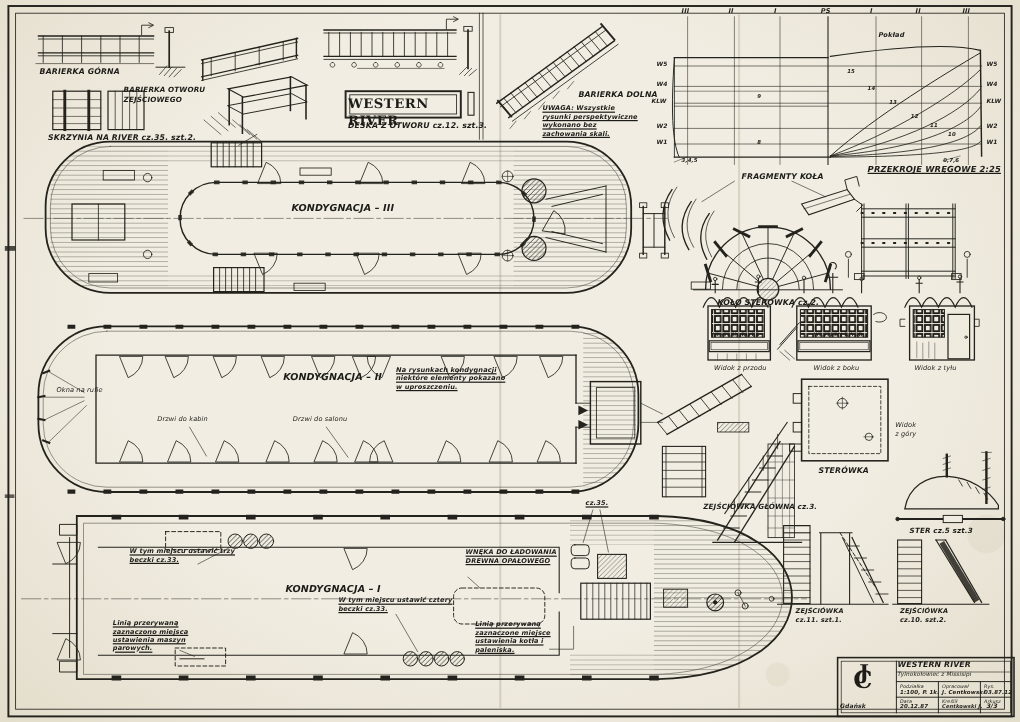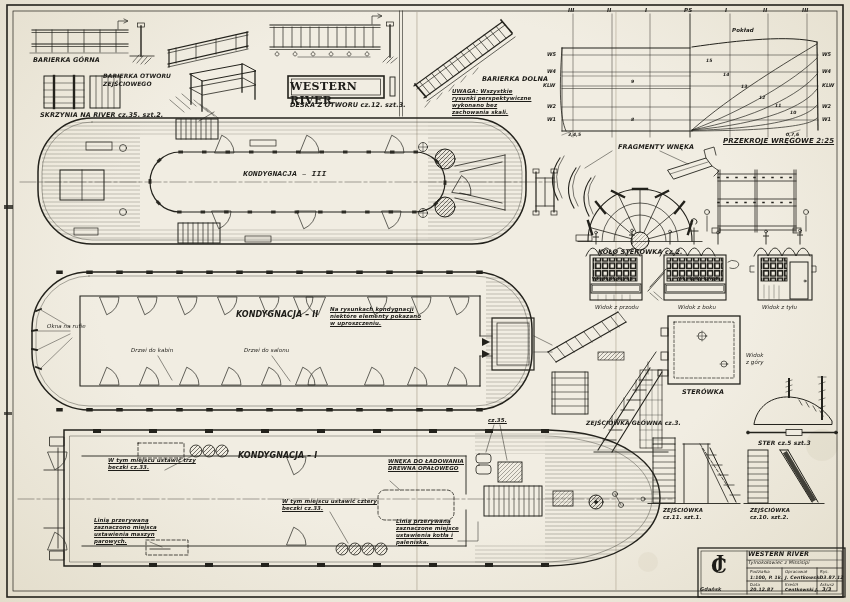--- a/index.html
+++ b/index.html
@@ -501,42 +501,42 @@
 <div class="lbl" style="left:631px;top:117px;font-size:4.5px;">8</div>
 <div class="lbl" style="left:706px;top:58px;font-size:4.5px;">15</div>
 <div class="lbl" style="left:723px;top:72px;font-size:4.5px;">14</div>
 <div class="lbl" style="left:741px;top:84px;font-size:4.5px;">13</div>
 <div class="lbl" style="left:759px;top:95px;font-size:4.5px;">12</div>
 <div class="l lbl" style="left:775px;top:103px;font-size:4.5px;">11</div>
 <div class="lbl" style="left:790px;top:110px;font-size:4.5px;">10</div>
 <div class="lbl" style="left:568px;top:132px;font-size:4.5px;">3,4,5</div>
 <div class="lbl" style="left:786px;top:132px;font-size:4.5px;">0,7,6</div>
 
-<div class="lbl" style="left:618px;top:143px;font-size:6.5px;">FRAGMENTY WNĘKA</div>
+<div class="lbl" style="left:618px;top:143px;font-size:6.5px;">FRAGMENTY KOŁA</div>
 <div class="lbl" style="left:598px;top:248px;font-size:6.5px;">KOŁO STERÓWKA  cz.2.</div>
 
 <div class="lbl c serif" style="left:592px;top:275.5px;width:48px;font-size:4px;font-weight:700;">WESTERN RIVER</div>
 <div class="lbl c serif" style="left:678px;top:275.5px;width:46px;font-size:4px;font-weight:700;">WESTERN RIVER</div>
 <div class="lbl" style="left:595px;top:304px;font-size:5.5px;font-weight:400;">Widok z przodu</div>
 <div class="lbl" style="left:678px;top:304px;font-size:5.5px;font-weight:400;">Widok z boku</div>
 <div class="lbl" style="left:762px;top:304px;font-size:5.5px;font-weight:400;">Widok z tyłu</div>
 <div class="lbl" style="left:682px;top:388px;font-size:6.5px;font-style:italic;">STERÓWKA</div>
 <div class="lbl" style="left:746px;top:352px;font-size:5.5px;font-weight:400;">Widok
 z góry</div>
 
 <div class="lbl" style="left:586px;top:419px;font-size:6px;">ZEJŚCIÓWKA GŁÓWNA  cz.3.</div>
 <div class="lbl" style="left:758px;top:439px;font-size:6px;">STER  cz.5  szt.3</div>
 <div class="lbl c" style="left:663px;top:507px;width:62px;font-size:5.5px;">ZEJŚCIÓWKA
 cz.11.  szt.1.</div>
 <div class="lbl c" style="left:750px;top:507px;width:62px;font-size:5.5px;">ZEJŚCIÓWKA
 cz.10.  szt.2.</div>
 
-<div class="lbl" style="left:243px;top:169px;font-size:8px;font-family:Liberation Mono, monospace;">KONDYGNACJA – III</div>
+<div class="lbl" style="left:243px;top:169px;font-size:8px;">KONDYGNACJA – III</div>
 <div class="lbl" style="left:236px;top:310px;font-size:8px;">KONDYGNACJA – II</div>
-<div class="lbl" style="left:238px;top:451px;font-size:8px;">KONDYGNACJA – I</div>
+<div class="lbl" style="left:238px;top:486px;font-size:8px;">KONDYGNACJA – I</div>
 <div class="lbl u" style="left:330px;top:306px;width:95px;font-size:5.5px;">Na rysunkach kondygnacji niektóre elementy pokazano w uproszczeniu.</div>
 <div class="lbl" style="left:47px;top:323px;font-size:5.5px;font-weight:400;">Okna na rufie</div>
 <div class="lbl" style="left:131px;top:347px;font-size:5.5px;font-weight:400;">Drzwi do kabin</div>
 <div class="lbl" style="left:244px;top:347px;font-size:5.5px;font-weight:400;">Drzwi do salonu</div>
 <div class="lbl u" style="left:108px;top:457px;width:88px;font-size:5.5px;">W tym miejscu ustawić trzy beczki  cz.33.</div>
 <div class="lbl u" style="left:282px;top:498px;width:98px;font-size:5.5px;">W tym miejscu ustawić cztery beczki  cz.33.</div>
 <div class="lbl u" style="left:94px;top:517px;width:92px;font-size:5.5px;">Linią przerywaną zaznaczono miejsca ustawienia maszyn parowych.</div>
 <div class="lbl u" style="left:388px;top:458px;width:84px;font-size:5.5px;">WNĘKA DO ŁADOWANIA DREWNA OPAŁOWEGO</div>
 <div class="lbl u" style="left:396px;top:518px;width:88px;font-size:5.5px;">Linią przerywaną zaznaczone miejsce ustawienia kotła i paleniska.</div>
 <div class="lbl u" style="left:488px;top:417px;font-size:5.5px;">cz.35.</div>

